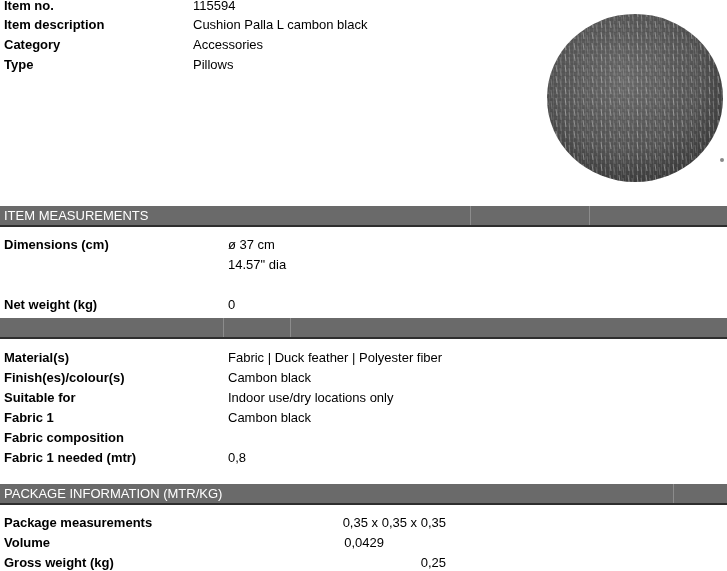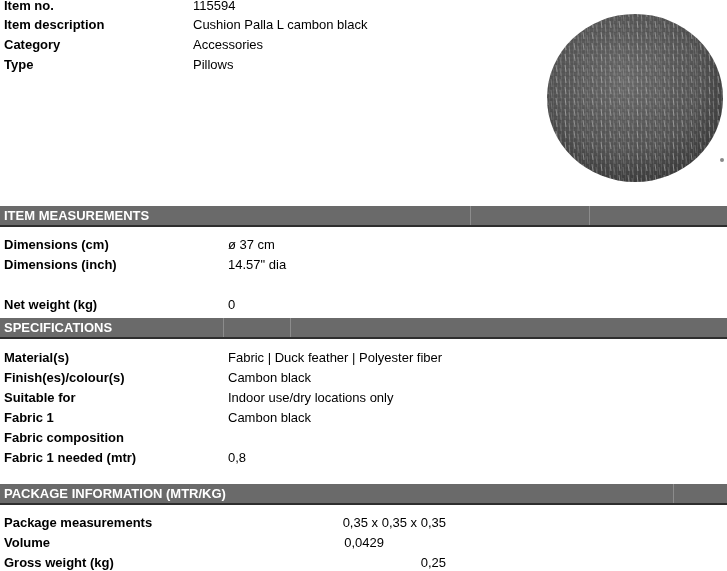--- a/index.html
+++ b/index.html
@@ -3,21 +3,21 @@
 <meta charset="utf-8">
 <style>
   html, body { margin: 0; padding: 0; background: #ffffff; }
   body { width: 727px; height: 571px; position: relative; overflow: hidden;
          font-family: "Liberation Sans", "DejaVu Sans", sans-serif; color: #000; }
   .row { position: absolute; left: 0; height: 20px; line-height: 20px; font-size: 13px; white-space: nowrap; }
   .lbl { position: absolute; left: 4px; font-weight: bold; }
   .val { position: absolute; }
   .bar { position: absolute; left: 0; width: 727px; height: 19px; background: #6a6a6a;
          border-bottom: 2px solid #2e2e2e; color: #ffffff; font-size: 13px; line-height: 19px; }
-  .bar .ttl { position: absolute; left: 4px; top: 0; font-weight: bold; }
+  .bar .ttl { position: absolute; left: 4px; top: 0; }
   .bar .div { position: absolute; top: 0; width: 1px; height: 19px; background: #8c8c8c; }
   .photo { position: absolute; left: 545px; top: 10px; width: 180px; height: 175px; }
 </style>
 </head>
 <body>
 
 <div>
   <div class="row" style="top:-4px;width:540px">
     <span class="lbl">Item no.</span>
     <span class="val" style="left:193px">115594</span>
@@ -66,31 +66,29 @@
   <span class="div" style="left:470px"></span>
   <span class="div" style="left:589px"></span>
 </div>
 
 <div>
   <div class="row" style="top:235px;width:727px">
     <span class="lbl">Dimensions (cm)</span>
     <span class="val" style="left:228px">ø 37 cm</span>
   </div>
   <div class="row" style="top:255px;width:727px">
-    <span class="lbl">Dimensions (inch)</span>
     <span class="val" style="left:228px">14.57" dia</span>
   </div>
   <div class="row" style="top:295px;width:727px">
     <span class="lbl">Net weight (kg)</span>
     <span class="val" style="left:228px">0</span>
   </div>
 </div>
 
 <div class="bar" style="top:318px">
-  <span class="ttl">SPECIFICATIONS</span>
   <span class="div" style="left:223px"></span>
   <span class="div" style="left:290px"></span>
 </div>
 
 <div>
   <div class="row" style="top:348px;width:727px">
     <span class="lbl">Material(s)</span>
     <span class="val" style="left:228px">Fabric | Duck feather | Polyester fiber</span>
   </div>
   <div class="row" style="top:368px;width:581px">

